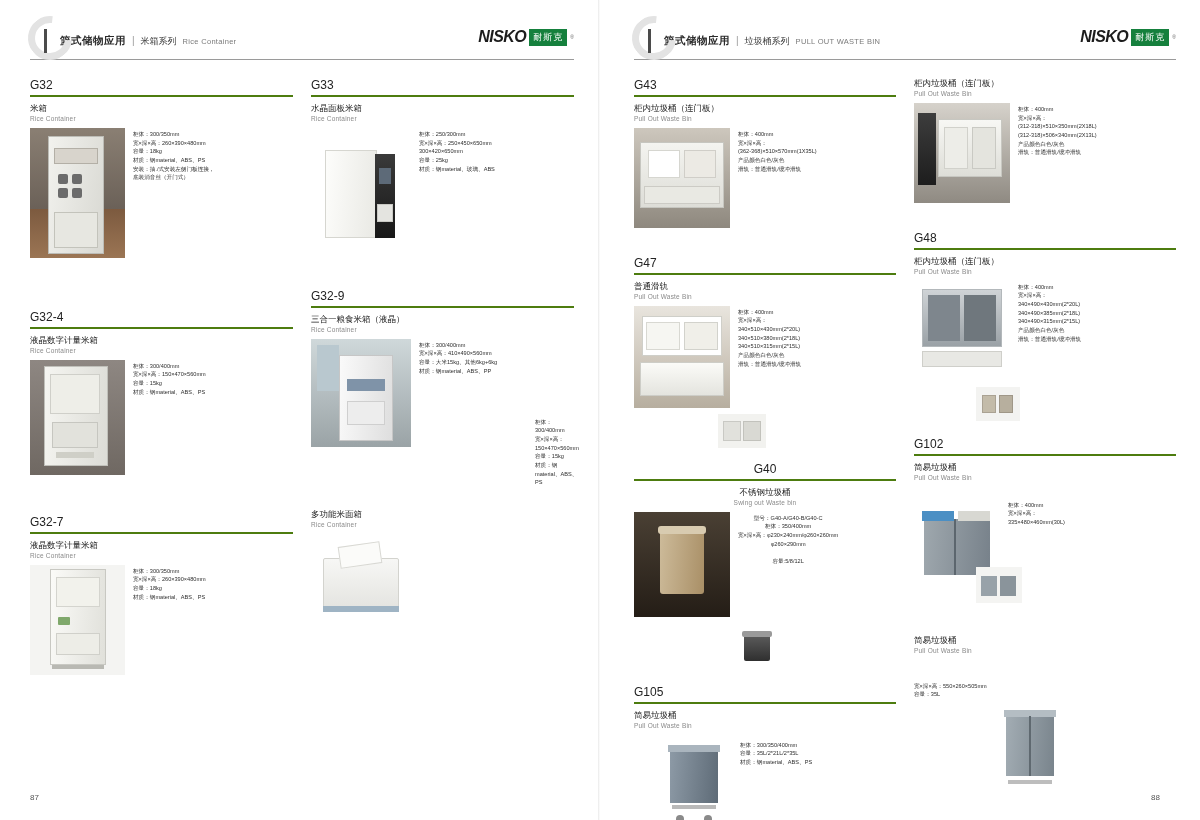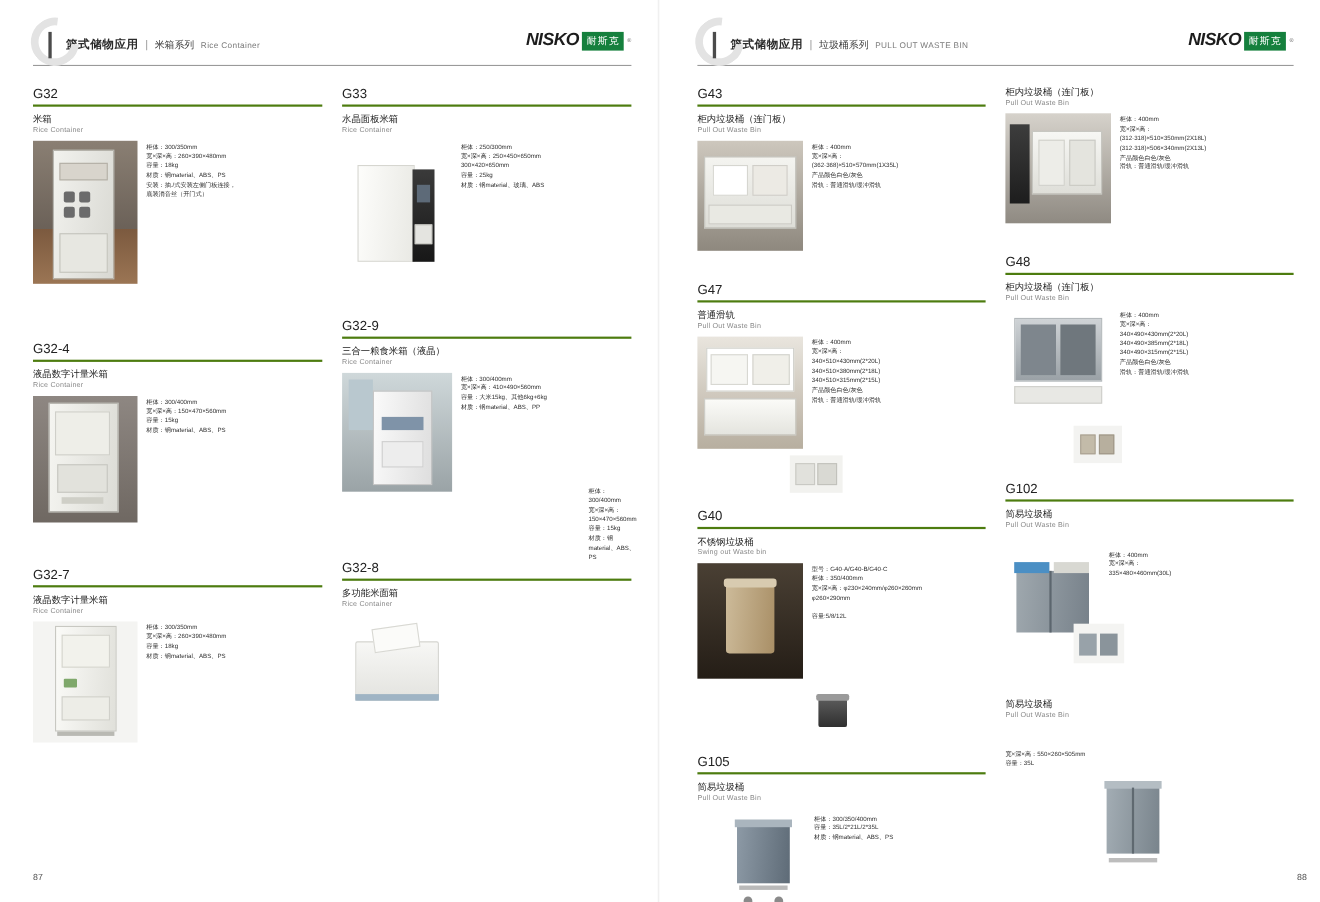--- a/index.html
+++ b/index.html
@@ -145,21 +145,21 @@
     position: relative;
   }
 
   .pg-num {
     position: absolute;
     bottom: 18px;
     font-size: 8px;
     color: #555;
   }
   .page.left .pg-num { left: 30px; }
-  .page.right .pg-num { right: 12px; }
+  .page.right .pg-num { right: 40px; }
   .blk { position: absolute; }
 
   .gutter {
     position: absolute;
     left: 598px; top: 0;
     width: 4px; height: 820px;
     background: linear-gradient(to right, #e9e9e9, #ffffff, #e9e9e9);
   }
 </style>
 </head>
@@ -294,21 +294,20 @@
               </div>
             </div>
             <div class="specs">柜体：300/400mm
 宽×深×高：410×490×560mm
 容量：大米15kg、其他6kg+6kg
 材质：钢material、ABS、PP</div>
           </div>
         </div>
 
         <div class="item" style="margin-top:62px;">
-          <div class="item-code">G32-8</div>
           <div class="item-name-cn">多功能米面箱</div>
           <div class="item-name-en">Rice Container</div>
           <div class="item-body">
             <div class="photo-wrap">
               <div class="photo" style="width:100px;height:105px;background:#ffffff;">
                 <div class="blk" style="left:12px;top:24px;width:76px;height:54px;background:linear-gradient(#f7f7f5,#e3e3df);border:1px solid #d3d3ce;border-radius:2px;"></div>
                 <div class="blk" style="left:28px;top:10px;width:42px;height:22px;background:#fbfbf9;border:1px solid #d8d8d3;transform:rotate(-8deg);"></div>
                 <div class="blk" style="left:12px;top:72px;width:76px;height:6px;background:#9fb4c4;"></div>
               </div>
             </div>
@@ -393,21 +392,21 @@
 340×510×315mm(2*15L)
 产品颜色白色/灰色
 滑轨：普通滑轨/缓冲滑轨</div>
           </div>
           <div class="thumb" style="width:48px;height:34px;margin:6px 0 0 84px;background:#f2f2ef;">
             <div class="blk" style="left:5px;top:7px;width:18px;height:20px;background:#e1e1dc;border:1px solid #c9c9c4;"></div>
             <div class="blk" style="left:25px;top:7px;width:18px;height:20px;background:#d9d9d3;border:1px solid #c2c2bc;"></div>
           </div>
         </div>
 
-        <div class="item" style="margin-top:14px;">
+        <div class="item" style="margin-top:14px;text-align:center;">
           <div class="item-code">G40</div>
           <div class="item-name-cn">不锈钢垃圾桶</div>
           <div class="item-name-en">Swing out Waste bin</div>
           <div class="item-body">
             <div class="photo-wrap">
               <div class="photo" style="width:96px;height:105px;background:linear-gradient(#4a4034,#241d16);">
                 <div class="blk" style="left:26px;top:18px;width:44px;height:64px;background:linear-gradient(95deg,#cdbb9a,#a98f66);border-radius:3px;"></div>
                 <div class="blk" style="left:24px;top:14px;width:48px;height:8px;background:#d8cbb0;border-radius:3px;"></div>
               </div>
             </div>

